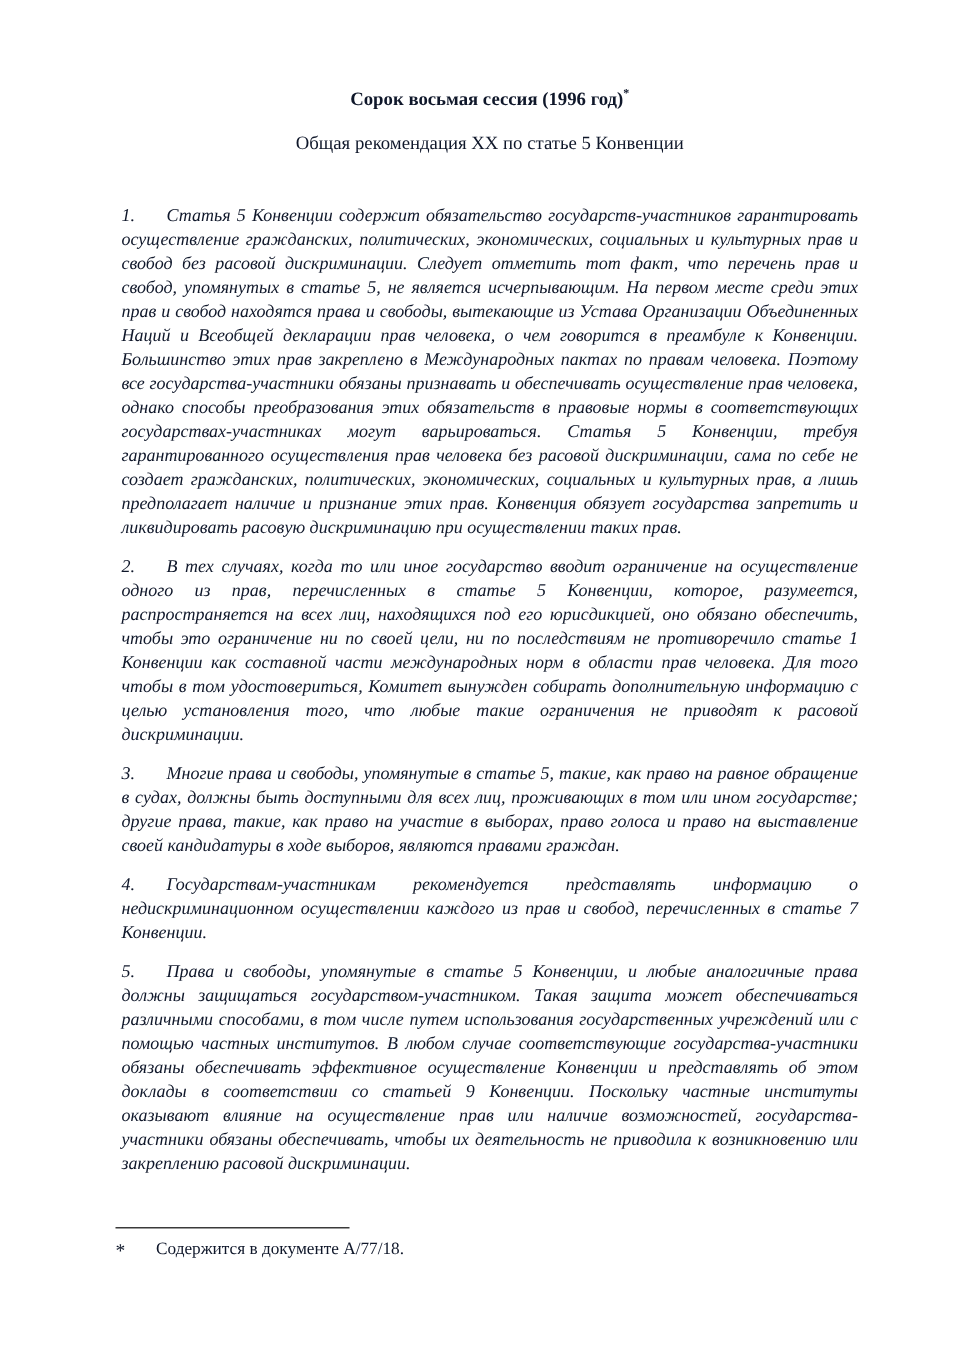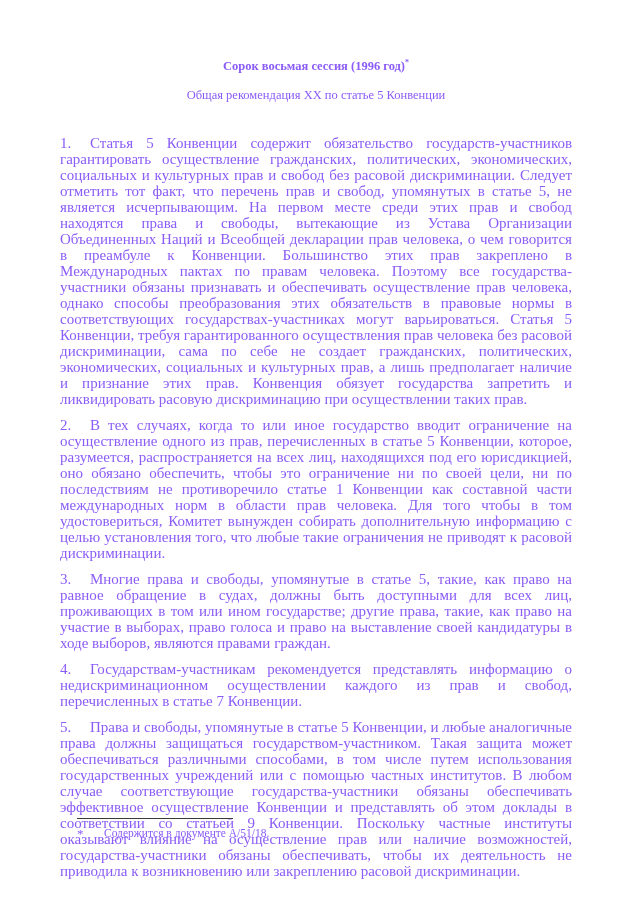--- a/index.html
+++ b/index.html
@@ -7,23 +7,23 @@
     padding: 0;
     background: #ffffff;
   }
   .page {
     position: relative;
     width: 632px;
     height: 905px;
     margin: 0;
     background: #ffffff;
     box-sizing: border-box;
-    padding: 58px 60px 0 60px;
+    padding: 58px 60px 0 81px;
     font-family: "Liberation Serif", "DejaVu Serif", serif;
-    color: #8b5cf6;
+    color: #0f172a;
     overflow: hidden;
   }
   .titles {
     text-align: center;
   }
   .session-title {
     font-size: 12.5px;
     font-weight: bold;
     margin: 0 0 13px 0;
     line-height: 16px;
@@ -33,24 +33,25 @@
     vertical-align: super;
     line-height: 0;
   }
   .doc-title {
     font-size: 12.5px;
     font-weight: normal;
     margin: 0 0 32px 0;
     line-height: 16px;
   }
   .doc-body p.para {
-    font-size: 15px;
+    font-size: 12px;
     line-height: 16px;
     text-align: justify;
     margin: 0 0 10px 0;
+    font-style: italic;
   }
   .pnum {
     display: inline-block;
     width: 30px;
     text-align: left;
   }
   .footnote {
     position: absolute;
     left: 77px;
     top: 818px;
@@ -89,17 +90,17 @@
     <p class="para"><span class="pnum">2.</span><span>В тех случаях, когда то или иное государство вводит ограничение на осуществление одного из прав, перечисленных в статье 5 Конвенции, которое, разумеется, распространяется на всех лиц, находящихся под его юрисдикцией, оно обязано обеспечить, чтобы это ограничение ни по своей цели, ни по последствиям не противоречило статье 1 Конвенции как составной части международных норм в области прав человека. Для того чтобы в том удостовериться, Комитет вынужден собирать дополнительную информацию с целью установления того, что любые такие ограничения не приводят к расовой дискриминации.</span></p>
     <p class="para"><span class="pnum">3.</span><span>Многие права и свободы, упомянутые в статье 5, такие, как право на равное обращение в судах, должны быть доступными для всех лиц, проживающих в том или ином государстве; другие права, такие, как право на участие в выборах, право голоса и право на выставление своей кандидатуры в ходе выборов, являются правами граждан.</span></p>
     <p class="para"><span class="pnum">4.</span><span>Государствам-участникам рекомендуется представлять информацию о недискриминационном осуществлении каждого из прав и свобод, перечисленных в статье 7 Конвенции.</span></p>
     <p class="para"><span class="pnum">5.</span><span>Права и свободы, упомянутые в статье 5 Конвенции, и любые аналогичные права должны защищаться государством-участником. Такая защита может обеспечиваться различными способами, в том числе путем использования государственных учреждений или с помощью частных институтов. В любом случае соответствующие государства-участники обязаны обеспечивать эффективное осуществление Конвенции и представлять об этом доклады в соответствии со статьей 9 Конвенции. Поскольку частные институты оказывают влияние на осуществление прав или наличие возможностей, государства-участники обязаны обеспечивать, чтобы их деятельность не приводила к возникновению или закреплению расовой дискриминации.</span></p>
   </div>
 
   <div class="footnote">
     <div class="footnote-rule"></div>
     <div class="footnote-row">
       <span class="footnote-mark">*</span>
-      <span class="footnote-text">Содержится в документе A/51/18.</span>
+      <span class="footnote-text">Содержится в документе A/77/18.</span>
     </div>
   </div>
 
 </div>
 
 </body></html>

